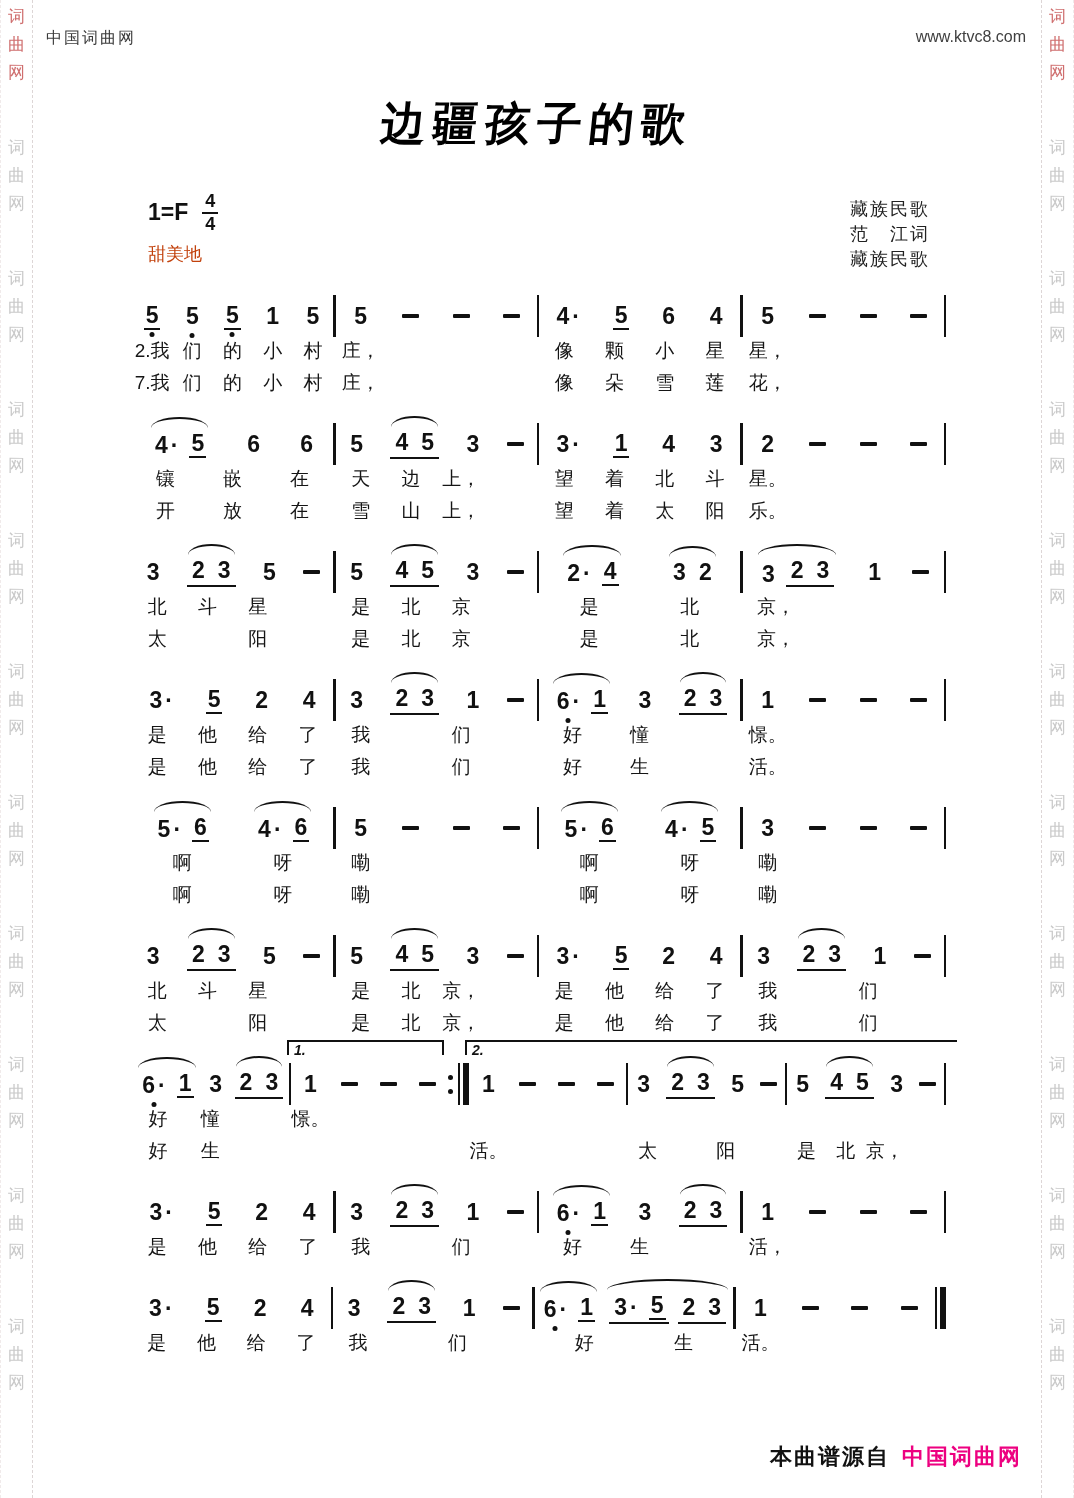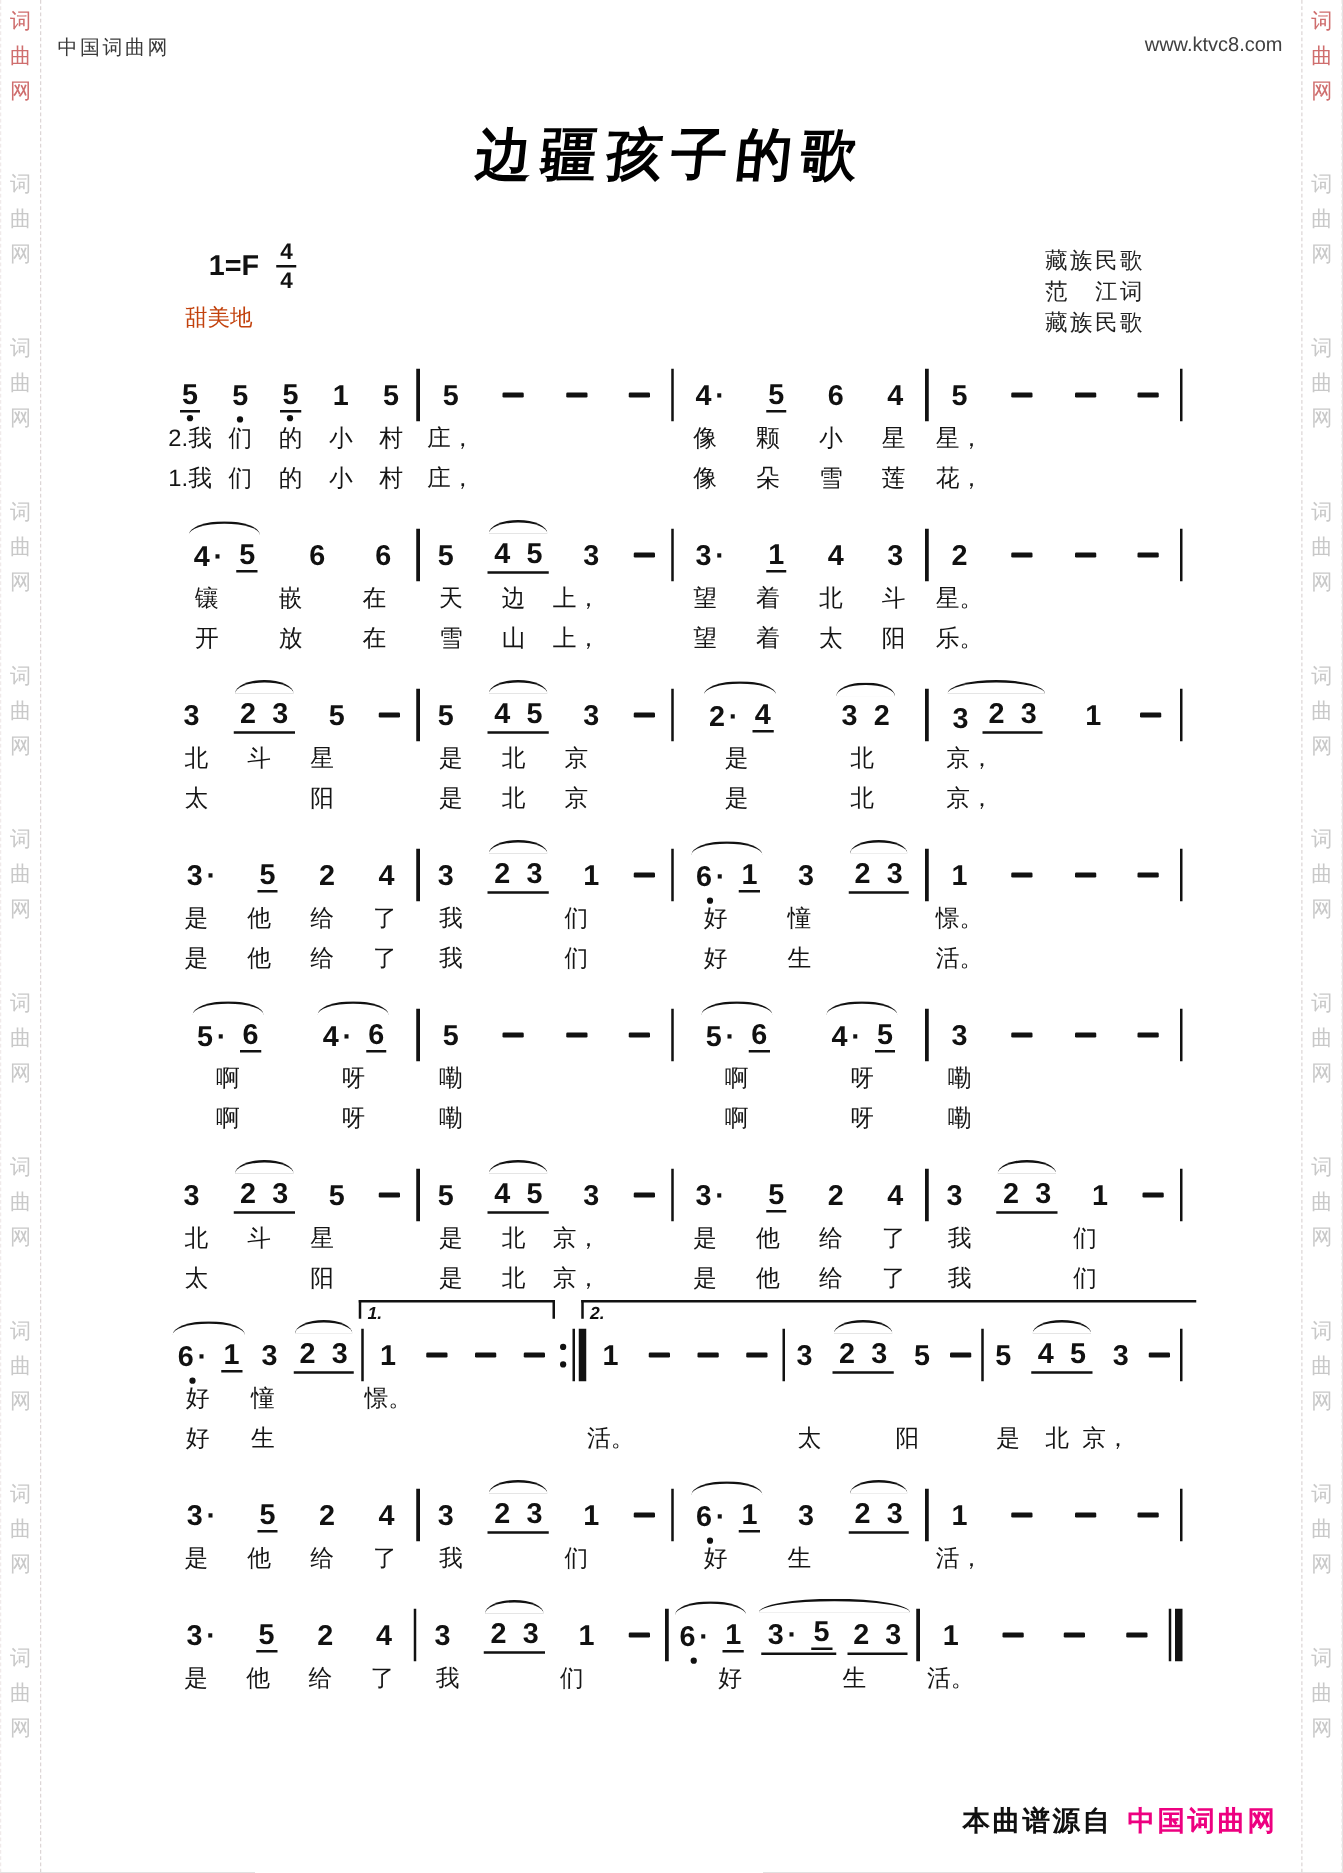--- a/index.html
+++ b/index.html
@@ -13,26 +13,26 @@
   .wm-group { display:flex; flex-direction:column; gap:11px; margin-bottom:58px; }
   .wm-char { font-size:17px; line-height:1; color:#c9c9c9; }
 
   
   .site-left  { position:absolute; top:28px; left:46px;  font-size:16px; color:#3a3a3a; letter-spacing:2px; }
   .site-right { position:absolute; top:28px; right:48px; font-size:16px; color:#404040; }
 
   
   .title { position:absolute; top:94px; left:0; right:0; text-align:center; font-size:45px; font-weight:900; letter-spacing:7px; color:#000;
            font-family:"DejaVu Serif","Liberation Serif",serif; transform:skewX(-6deg); }
-  .keysig { position:absolute; top:192px; left:167px; font-size:23px; font-weight:bold; display:flex; align-items:center; }
+  .keysig { position:absolute; top:192px; left:148px; font-size:23px; font-weight:bold; display:flex; align-items:center; }
   .frac { display:inline-flex; flex-direction:column; align-items:center; margin-left:14px; font-size:18px; line-height:1.05; font-weight:bold; }
   .frac .ftop { border-bottom:2px solid #111; padding:0 3px 1px; }
   .frac .fbot { padding-top:1px; }
   .tempo { position:absolute; top:242px; left:148px; font-size:18px; color:#c2410c; }
-  .credits { position:absolute; top:196px; right:158px; text-align:right; font-size:18px; line-height:1.4; letter-spacing:2px; color:#222;
+  .credits { position:absolute; top:196px; right:144px; text-align:right; font-size:18px; line-height:1.4; letter-spacing:2px; color:#222;
              font-family:"DejaVu Serif","Liberation Serif",serif; }
   .credits span { display:block; }
 
   
   .score { position:absolute; top:278px; left:132px; width:814px; }
   .system { display:flex; align-items:stretch; margin-bottom:8px; }
   .meas { flex:1; display:flex; flex-direction:column; position:relative; min-width:0; }
   .mrow { display:flex; justify-content:space-around; align-items:center; height:36px; margin-top:20px; }
   .lrow { display:flex; height:31px; align-items:center; margin-top:1px; }
   .lc { flex:1; text-align:center; font-size:19px; color:#151515; white-space:nowrap; }
@@ -224,21 +224,21 @@
             </span>
           </div>
           <div class="lrow">
             <span class="lc">2.我</span>
             <span class="lc">们</span>
             <span class="lc">的</span>
             <span class="lc">小</span>
             <span class="lc">村</span>
           </div>
           <div class="lrow">
-            <span class="lc">1.我</span>
+            <span class="lc">7.我</span>
             <span class="lc">们</span>
             <span class="lc">的</span>
             <span class="lc">小</span>
             <span class="lc">村</span>
           </div>
         </div>
         <span class="barw">
           <span class="bl"></span>
         </span>
         <div class="meas">

